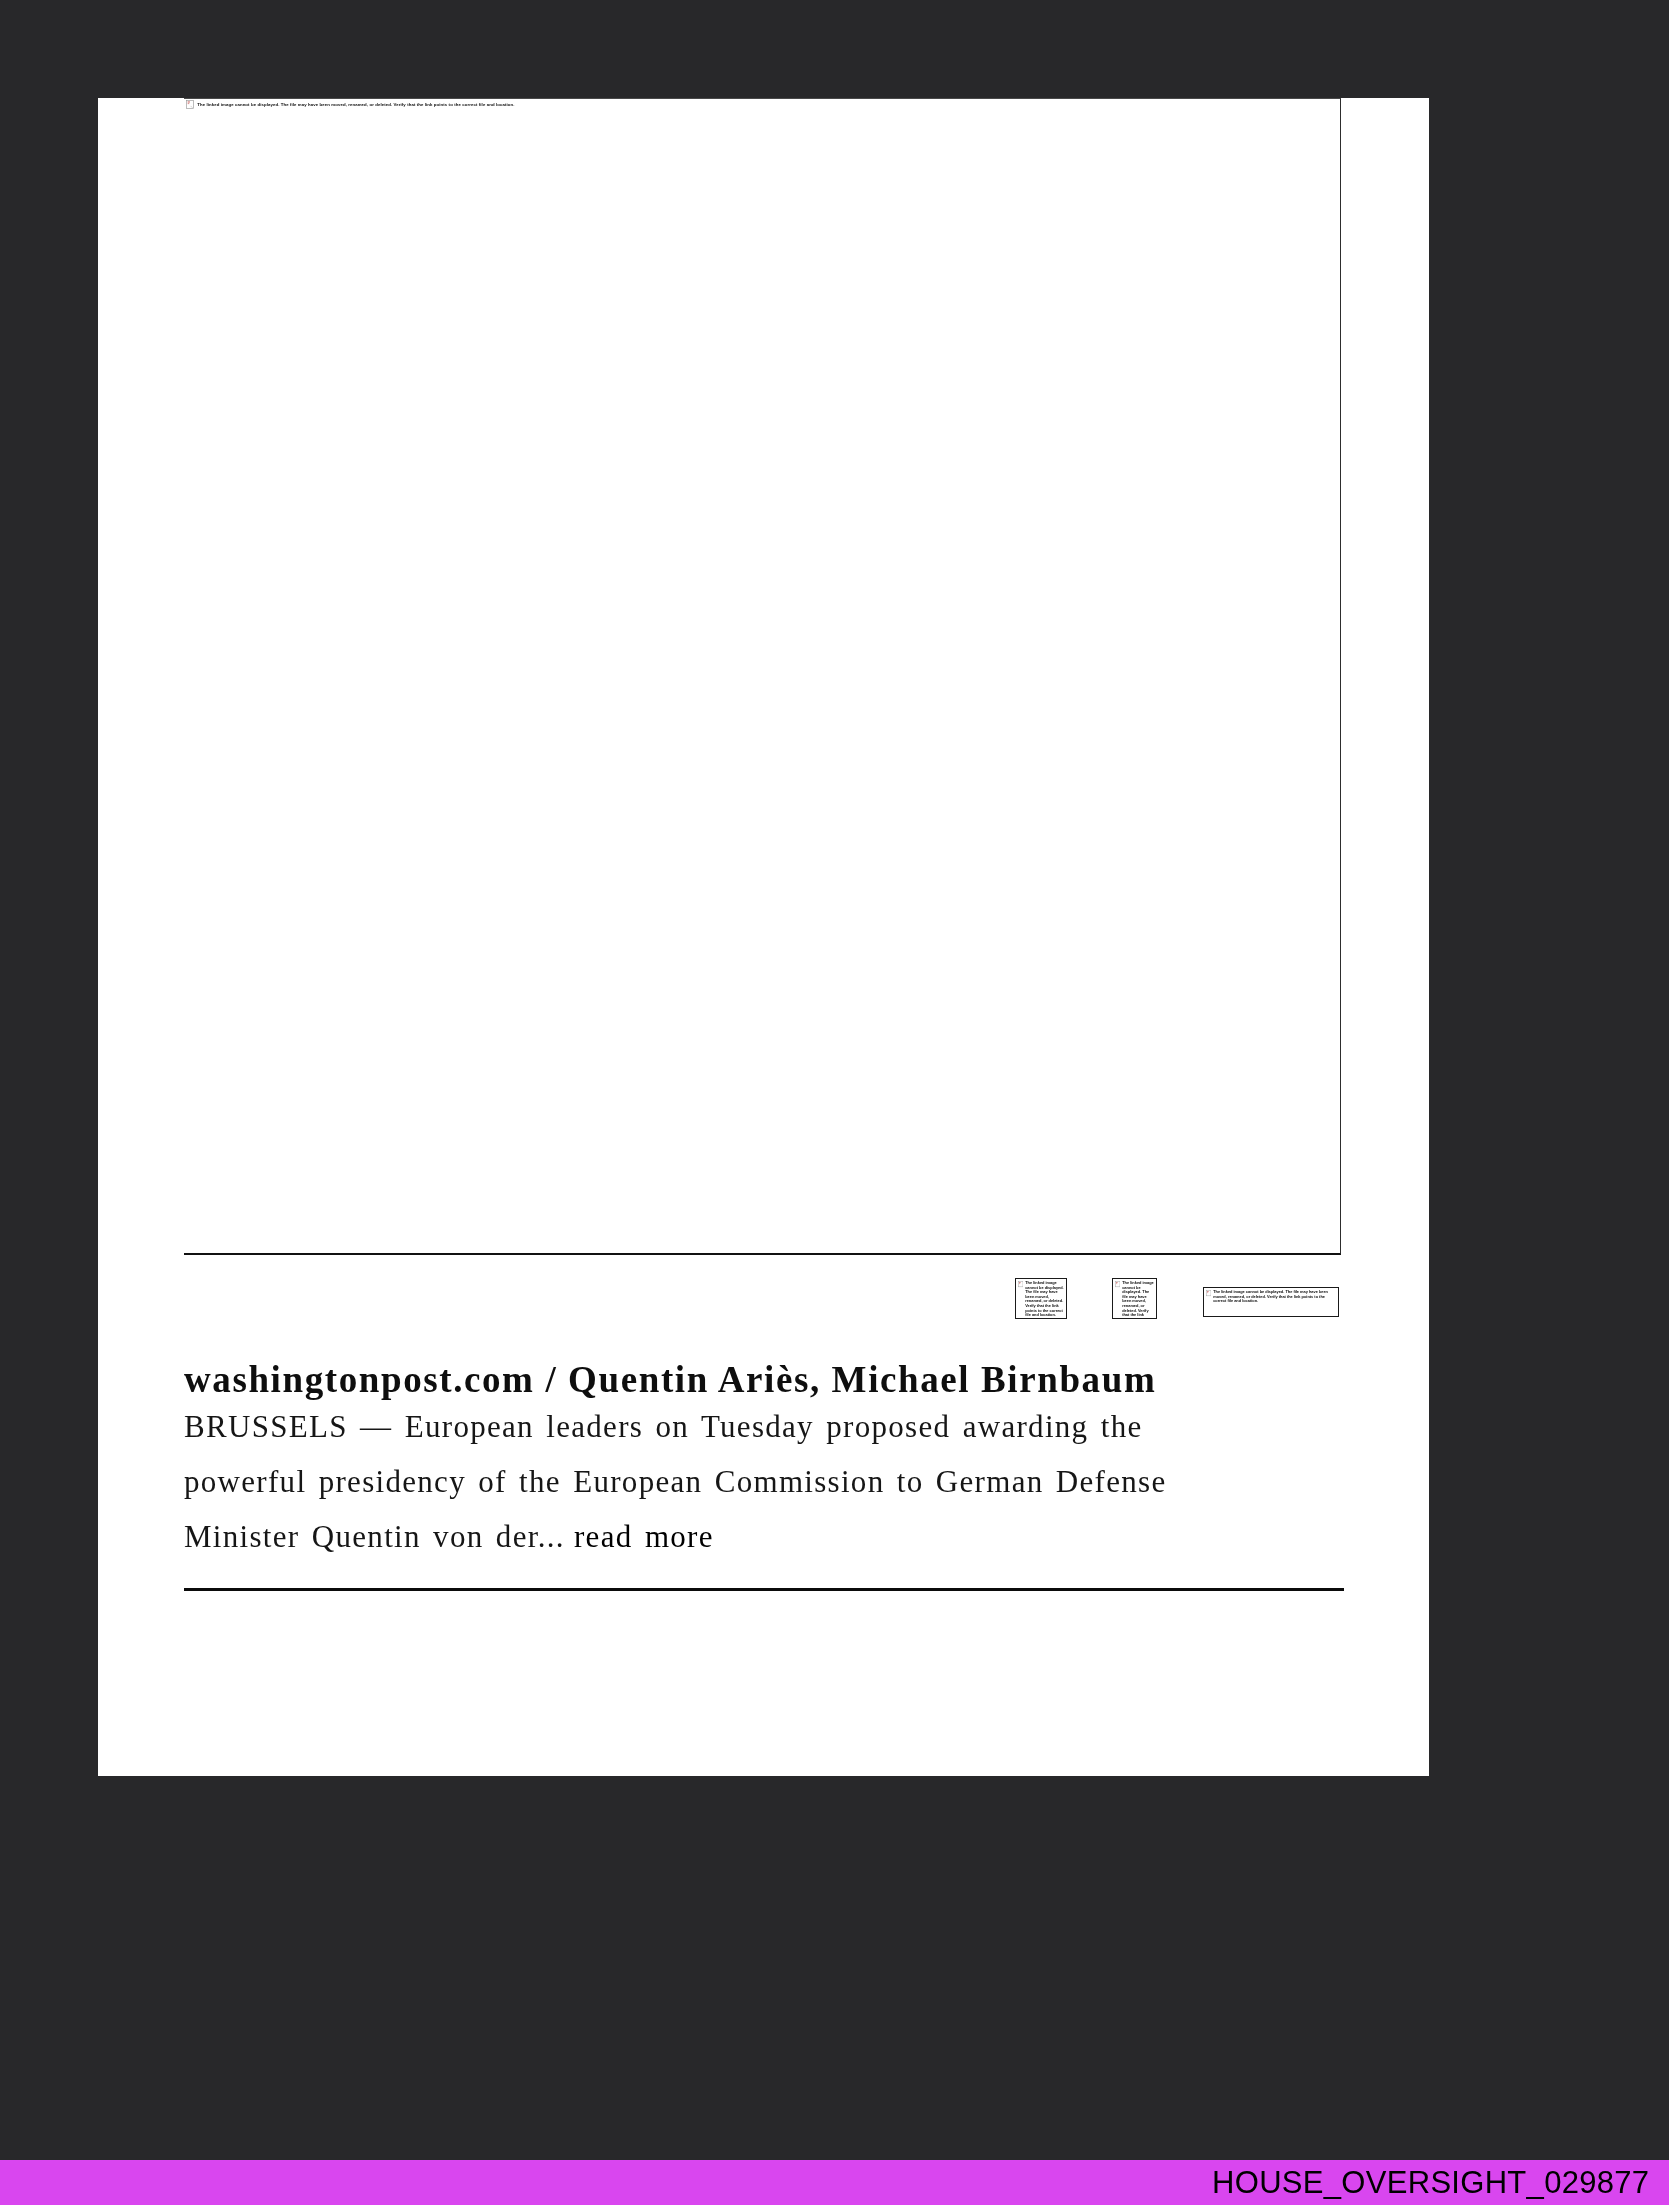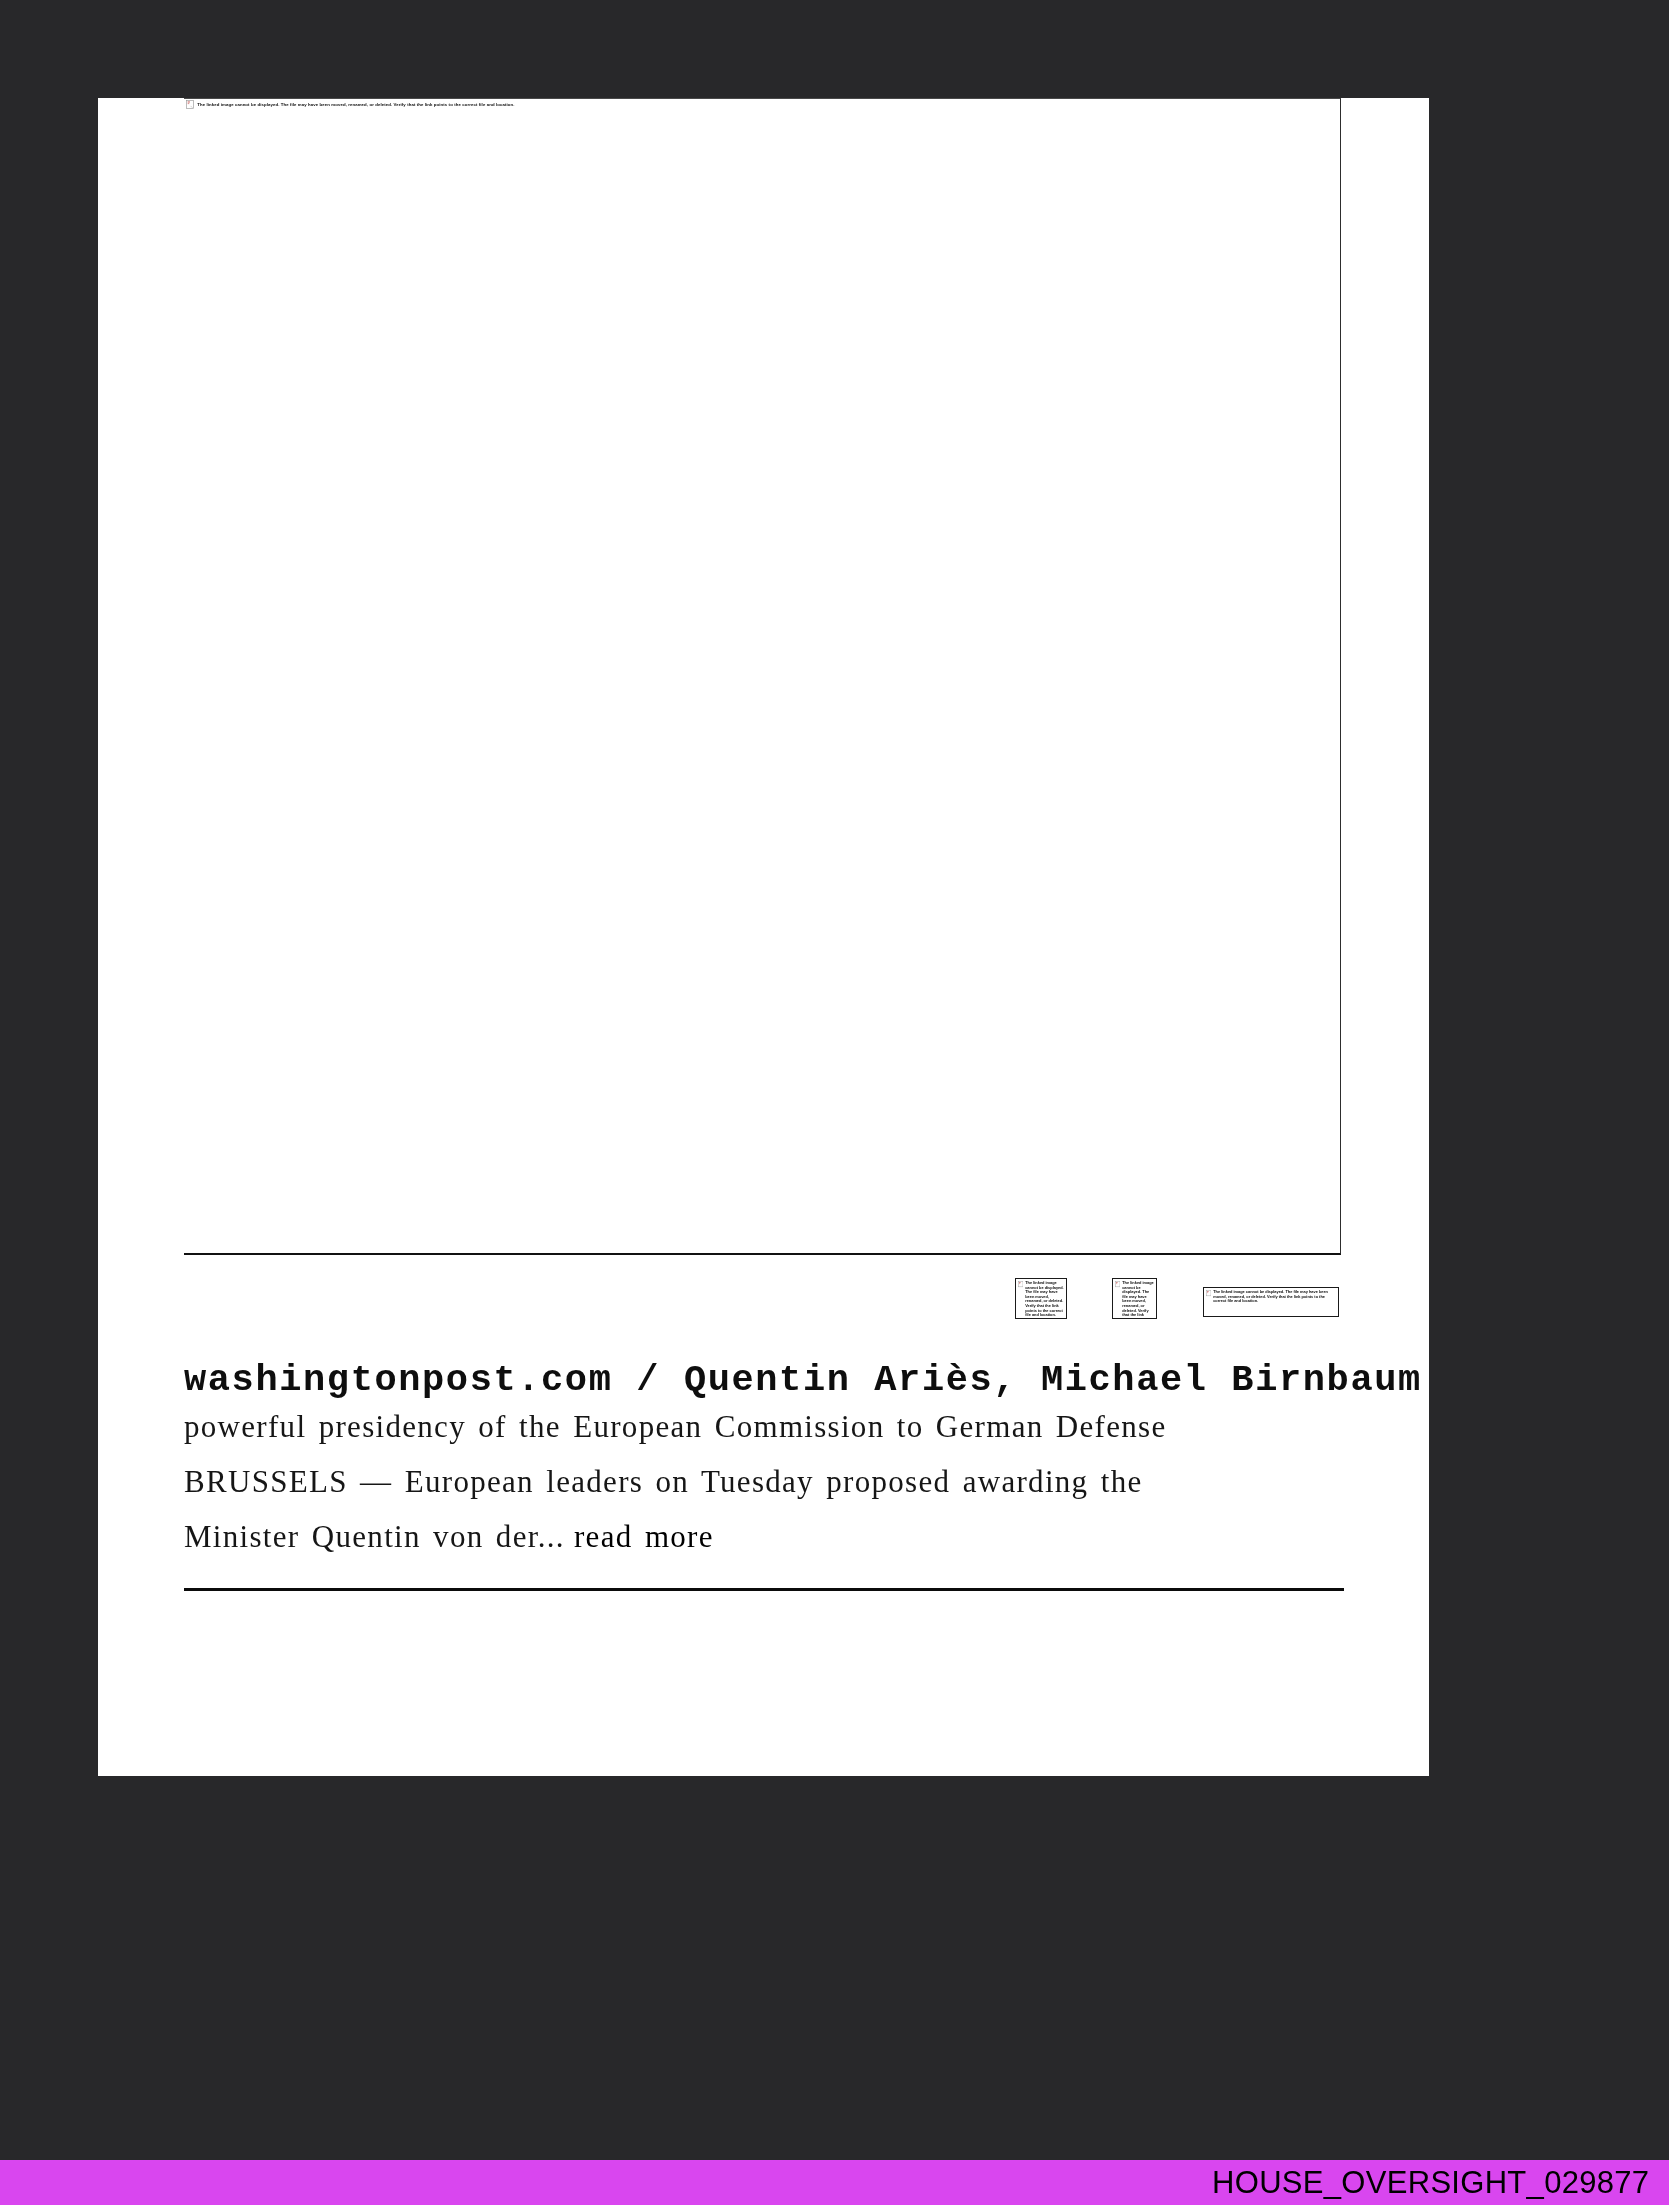--- a/index.html
+++ b/index.html
@@ -76,21 +76,21 @@
     line-height: 4.6px;
     font-weight: bold;
     color: #0a0a0a;
   }
   
   .source-line {
     position: absolute;
     left: 86px;
     top: 1261px;
     width: 1178px;
-    font-family: Liberation Mono, monospace;
+    font-family: Liberation Serif, serif;
     font-weight: bold;
     font-size: 37px;
     line-height: 42px;
     letter-spacing: 1.6px;
     color: #0e0e0e;
     white-space: nowrap;
   }
   .snippet {
     position: absolute;
     left: 86px;
@@ -186,22 +186,22 @@
           <path d="M2.5 3 L6 3" stroke="#c0504d" stroke-width="1.6" fill="none"></path>
           <path d="M2.5 5.5 L5 5.5" stroke="#c0504d" stroke-width="1.2" fill="none"></path>
         </svg>
         <span class="ph-text">The linked image cannot be displayed.  The file may have been moved, renamed, or deleted. Verify that the link points to the correct file and location.</span>
       </div>
     </div>
 
     <div class="source-line">washingtonpost.com / Quentin Ariès, Michael Birnbaum</div>
 
     <div class="snippet">
+      <div class="sline">BRUSSELS — European leaders on Tuesday proposed awarding the</div>
       <div class="sline">powerful presidency of the European Commission to German Defense</div>
-      <div class="sline">BRUSSELS — European leaders on Tuesday proposed awarding the</div>
       <div class="sline">
         <span>Minister Quentin von der...</span><span class="read-more">read more</span>
       </div>
     </div>
 
     <div class="rule"></div>
 
   </div>
 
   <div class="bates-strip">

